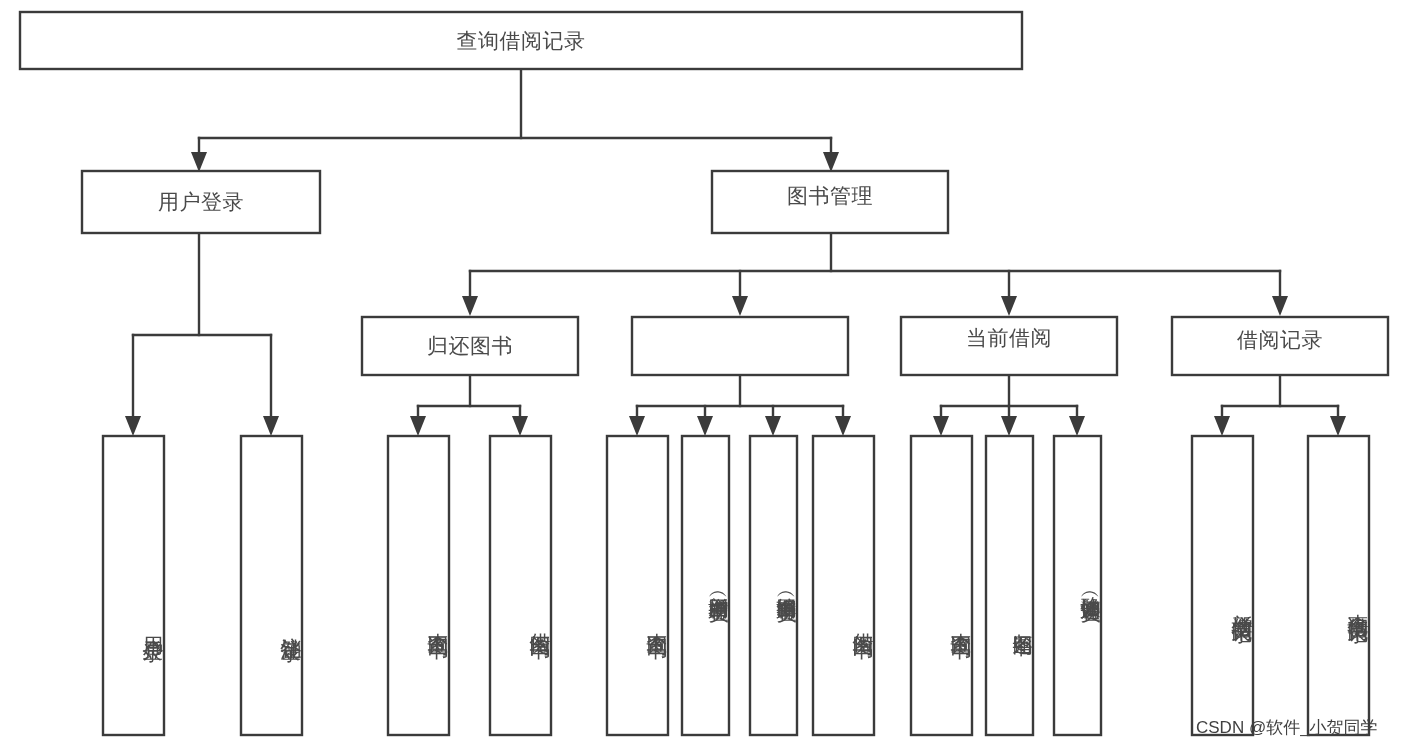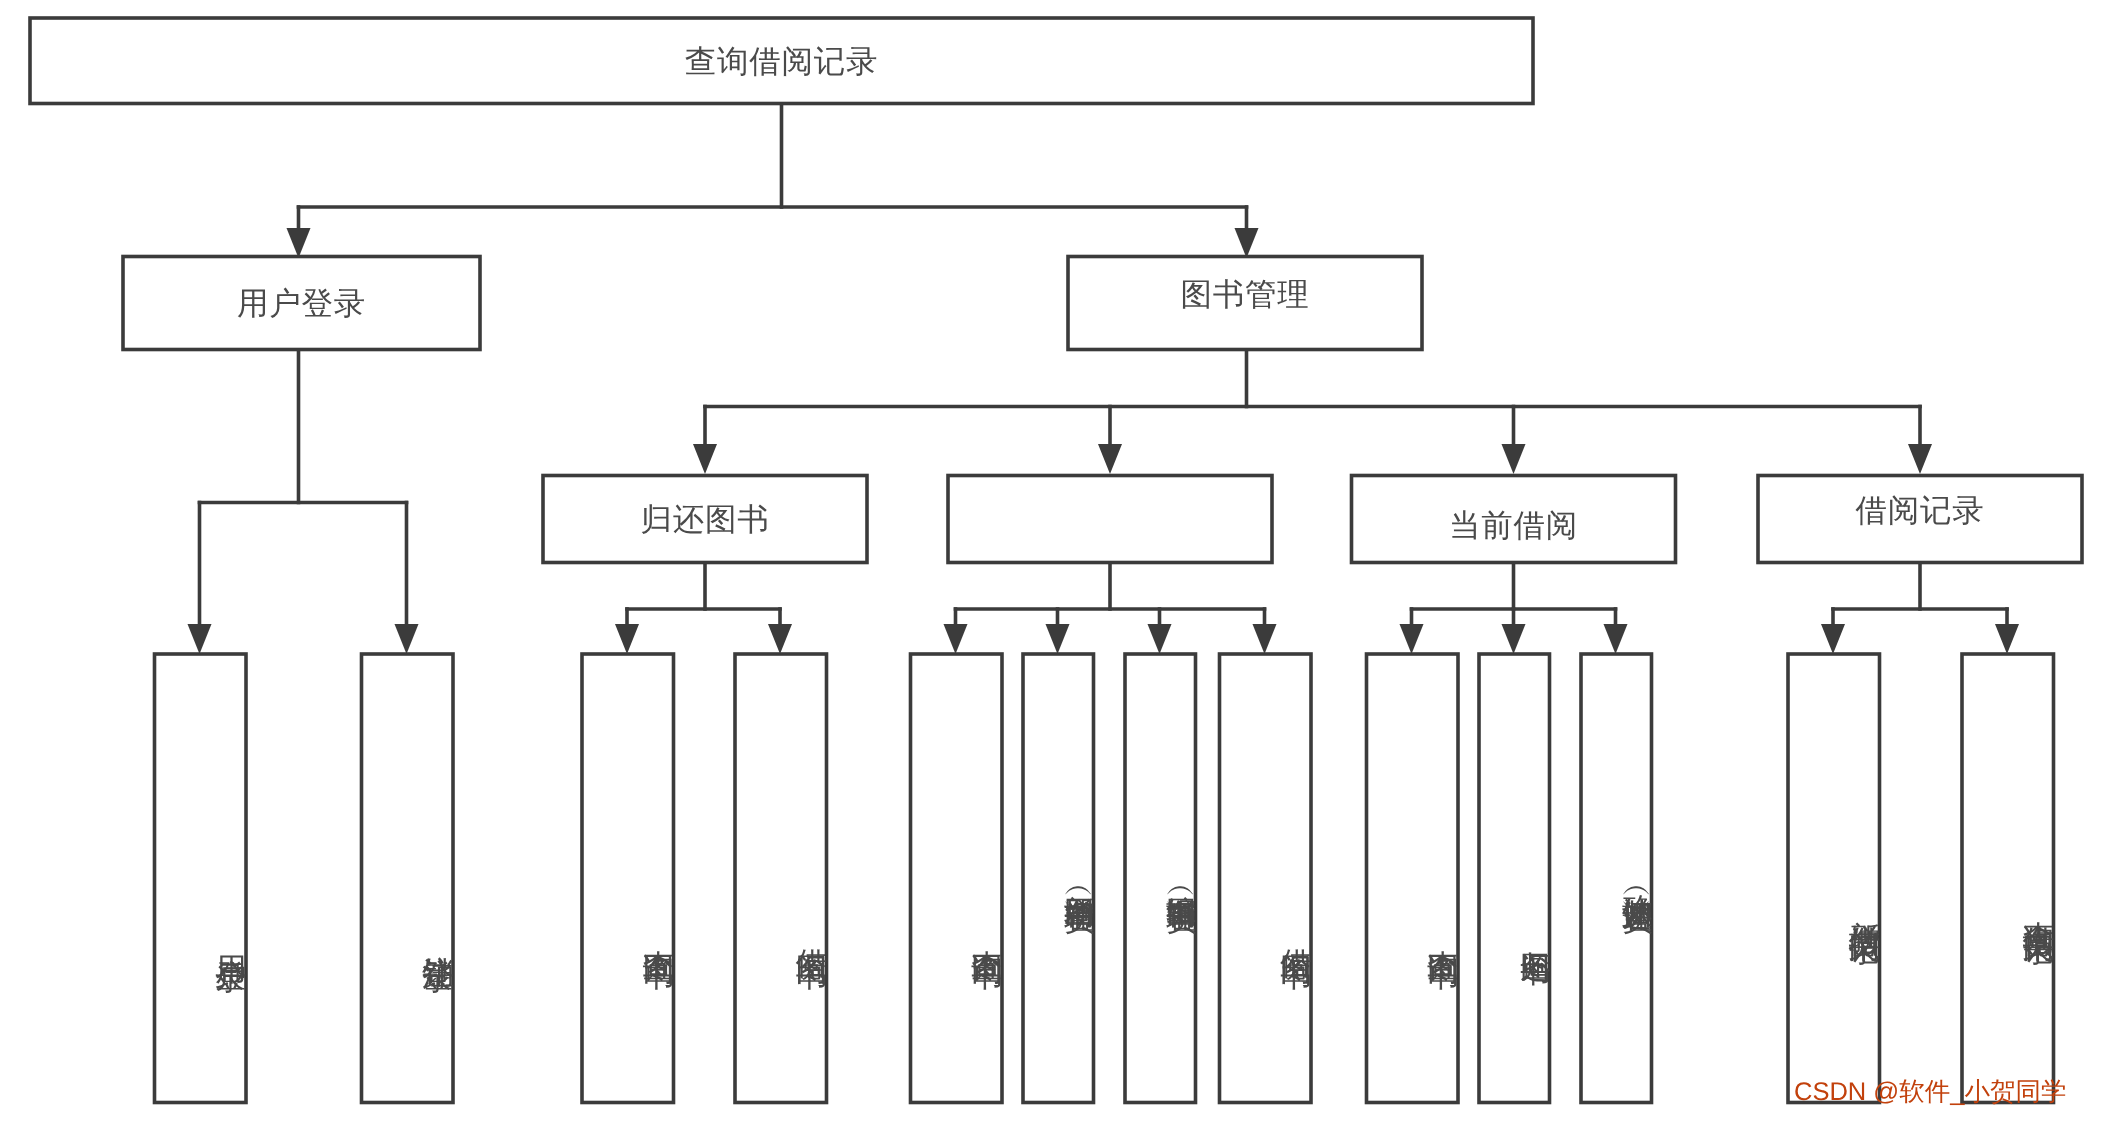--- a/index.html
+++ b/index.html
@@ -65,21 +65,21 @@
     line-height: 1;
     white-space: nowrap;
     pointer-events: none;
   }
   .label-v.narrow {
     font-size: 20px;
     letter-spacing: 1px;
   }
   .watermark {
     position: absolute;
-    color: #c2410c;
+    color: #404040;
     font-size: 17px;
     white-space: nowrap;
     pointer-events: none;
     font-family: "Liberation Sans", "DejaVu Sans", sans-serif;
   }
 </style>
 </head>
 <body>
 
 <div id="diagram-root">
@@ -194,21 +194,21 @@
     <rect class="node-box" x="1192" y="436" width="61" height="299"></rect>
     <rect class="node-box" x="1308" y="436" width="61" height="299"></rect>
   </svg>
 
   <div class="label-h" style="left:20px; top:12px; width:1002px; height:57px;">查询借阅记录</div>
 
   <div class="label-h" style="left:82px; top:171px; width:238px; height:62px;">用户登录</div>
   <div class="label-h" style="left:712px; top:171px; width:236px; height:50px;">图书管理</div>
 
   <div class="label-h" style="left:362px; top:317px; width:216px; height:58px;">归还图书</div>
-  <div class="label-h" style="left:901px; top:321px; width:216px; height:58px;font-family:Liberation Serif, serif;">当前借阅</div>
+  <div class="label-h" style="left:901px; top:309px; width:216px; height:58px;font-family:Liberation Serif, serif;">当前借阅</div>
   <div class="label-h" style="left:1172px; top:317px; width:216px; height:46px;">借阅记录</div>
 
   <div class="label-v" style="left:103px; top:524px; width:61px; height:200px;">用户登录</div>
   <div class="label-v" style="left:241px; top:524px; width:61px; height:200px;">注销登录</div>
 
   <div class="label-v" style="left:388px; top:515px; width:61px; height:210px;">查询图书</div>
   <div class="label-v" style="left:490px; top:515px; width:61px; height:210px;">借阅图书</div>
 
   <div class="label-v" style="left:607px; top:515px; width:61px; height:210px;">查询图书</div>
   <div class="label-v narrow" style="left:682px; top:443px; width:47px; height:285px;">新增图书（管理员）</div>

